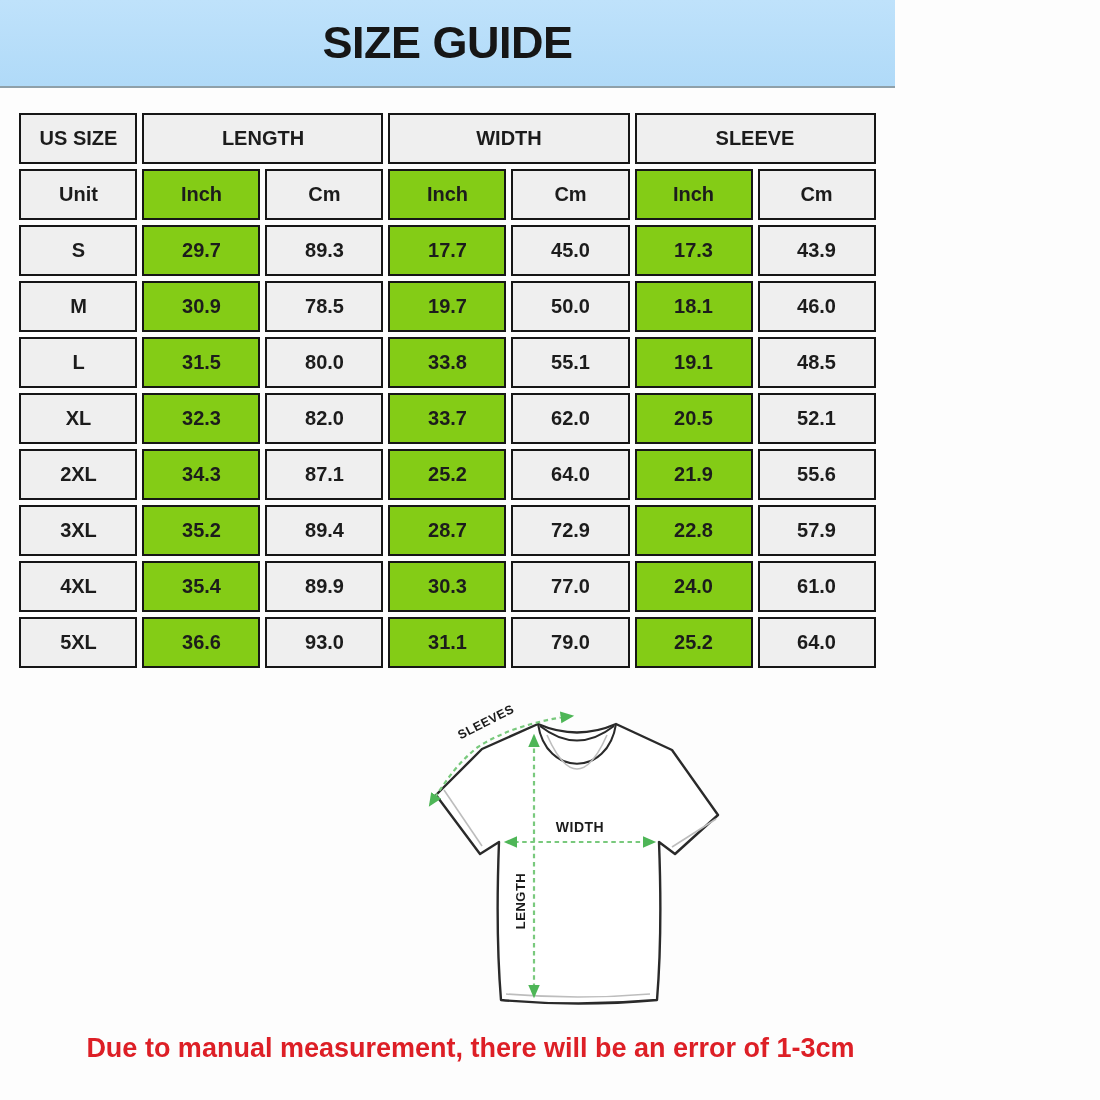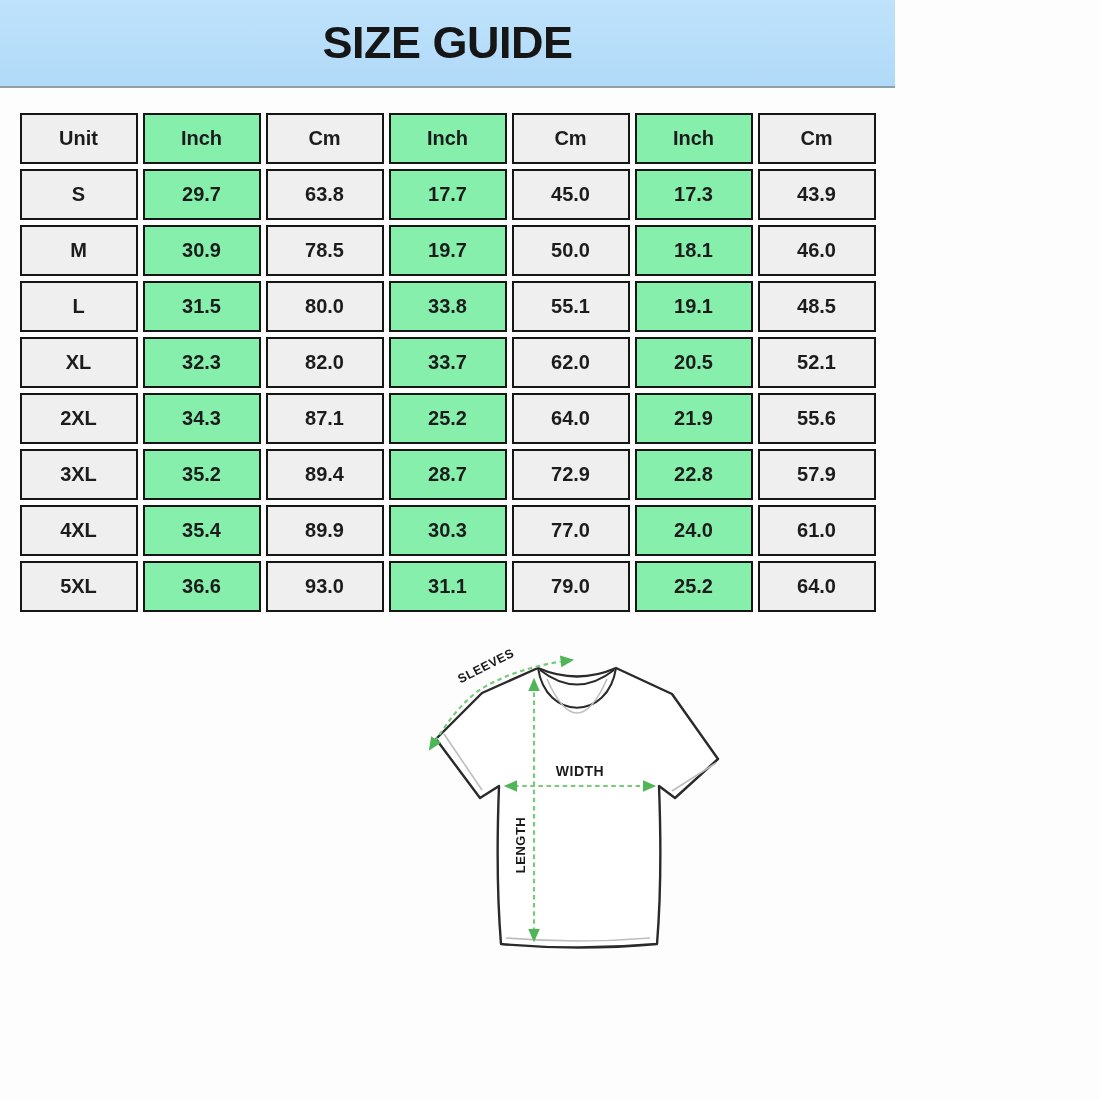--- a/index.html
+++ b/index.html
@@ -39,21 +39,21 @@
     height:51px;
     border:2px solid #161616;
     text-align:center;
     vertical-align:middle;
     font-size:20px;
     font-weight:700;
     color:#1c1c1c;
     padding:0;
   }
   td.g{background:#efefef;}
-  td.w{background:#86efac;margin-left:36px;}
+  td.w{background:#84cc16;margin-left:36px;}
   td.hd{font-size:21px;}
 
   
   .diagram{position:relative;height:346px;}
   .diagram svg{position:absolute;left:420px;top:16px;}
   .shirt-line{fill:#ffffff;stroke:#2a2a2a;stroke-width:2.4;stroke-linejoin:round;}
   .detail-line{fill:none;stroke:#2a2a2a;stroke-width:2;stroke-linejoin:round;}
   .faint-line{fill:none;stroke:#bdbdbd;stroke-width:1.6;}
   .dim{fill:none;stroke:#79c97d;stroke-width:2.2;stroke-dasharray:4.5 3.6;}
   .dim-label{font-family:"Liberation Sans",sans-serif;font-weight:700;fill:#1b1b1b;letter-spacing:0.5px;}
@@ -82,32 +82,38 @@
       <col style="width:118px">
         <col style="width:118px">
         <col style="width:118px">
       <col style="width:118px">
         <col style="width:118px">
         <col style="width:118px">
       <col style="width:118px">
     </colgroup>
     <tbody>
       <tr>
+        <td class="g hd">US SIZE</td>
+        <td class="g hd" colspan="2">LENGTH</td>
+        <td class="g hd" colspan="2">WIDTH</td>
+        <td class="g hd" colspan="2">SLEEVE</td>
+      </tr>
+      <tr>
         <td class="g hd">Unit</td>
         <td class="w hd">Inch</td>
         <td class="g hd">Cm</td>
         <td class="w hd">Inch</td>
         <td class="g hd">Cm</td>
         <td class="w hd">Inch</td>
         <td class="g hd">Cm</td>
       </tr>
       <tr>
         <td class="g">S</td>
         <td class="w">29.7</td>
-        <td class="g">63.8</td>
+        <td class="g">89.3</td>
         <td class="w">17.7</td>
         <td class="g">45.0</td>
         <td class="w">17.3</td>
         <td class="g">43.9</td>
       </tr>
       <tr>
         <td class="g">M</td>
         <td class="w">30.9</td>
         <td class="g">78.5</td>
         <td class="w">19.7</td>
@@ -206,14 +212,15 @@
       <path class="dim" marker-start="url(#arw)" marker-end="url(#arw)" d="M 152,27 C 118,31 82,42 58,58 C 40,72 28,88 10,116"></path>
       <path class="dim" marker-start="url(#arw)" marker-end="url(#arw)" d="M 86,153 L 234,153"></path>
       <path class="dim" marker-start="url(#arw)" marker-end="url(#arw)" d="M 114,307 L 114,47"></path>
 
       <text class="dim-label" x="66" y="37" font-size="12.5" text-anchor="middle" transform="rotate(-27 66 33)">SLEEVES</text>
       <text class="dim-label" x="160" y="143" font-size="14" text-anchor="middle">WIDTH</text>
       <text class="dim-label" x="101" y="216" font-size="13" text-anchor="middle" transform="rotate(-90 101 212)">LENGTH</text>
     </svg>
   </div>
 
+  <p class="note">Due to manual measurement, there will be an error of 1-3cm</p>
 
 </div>
 
 </body></html>

